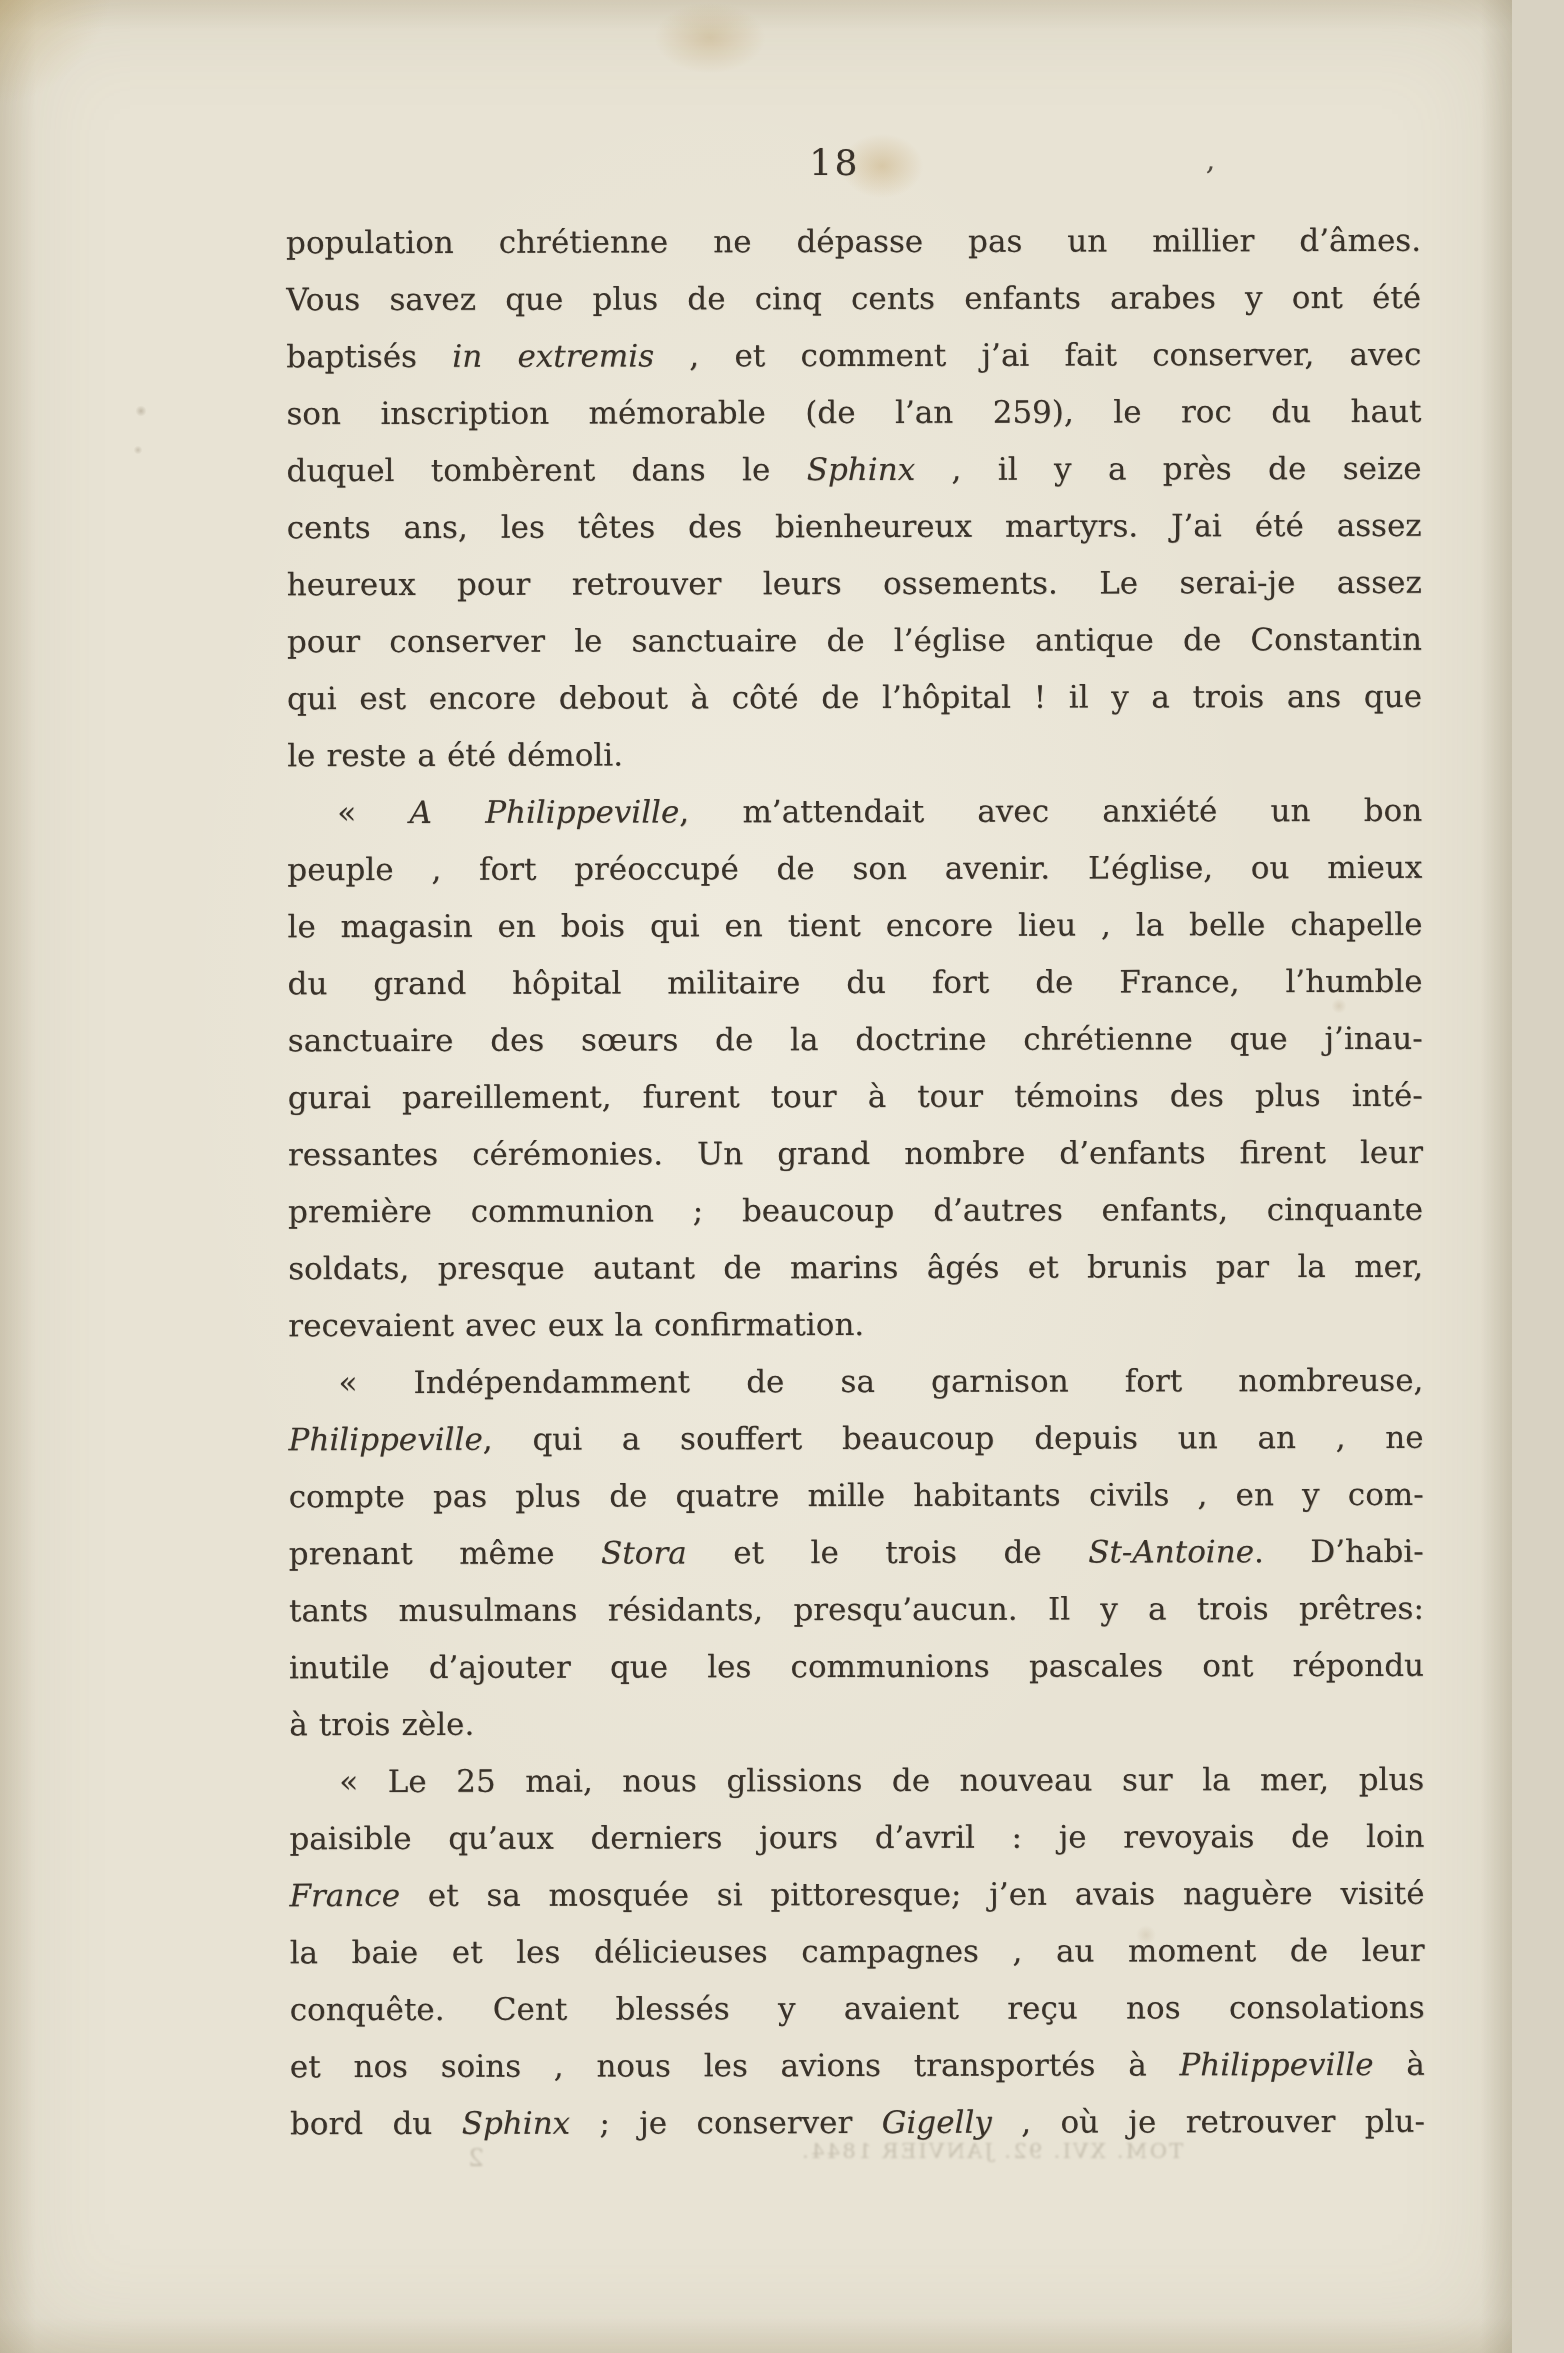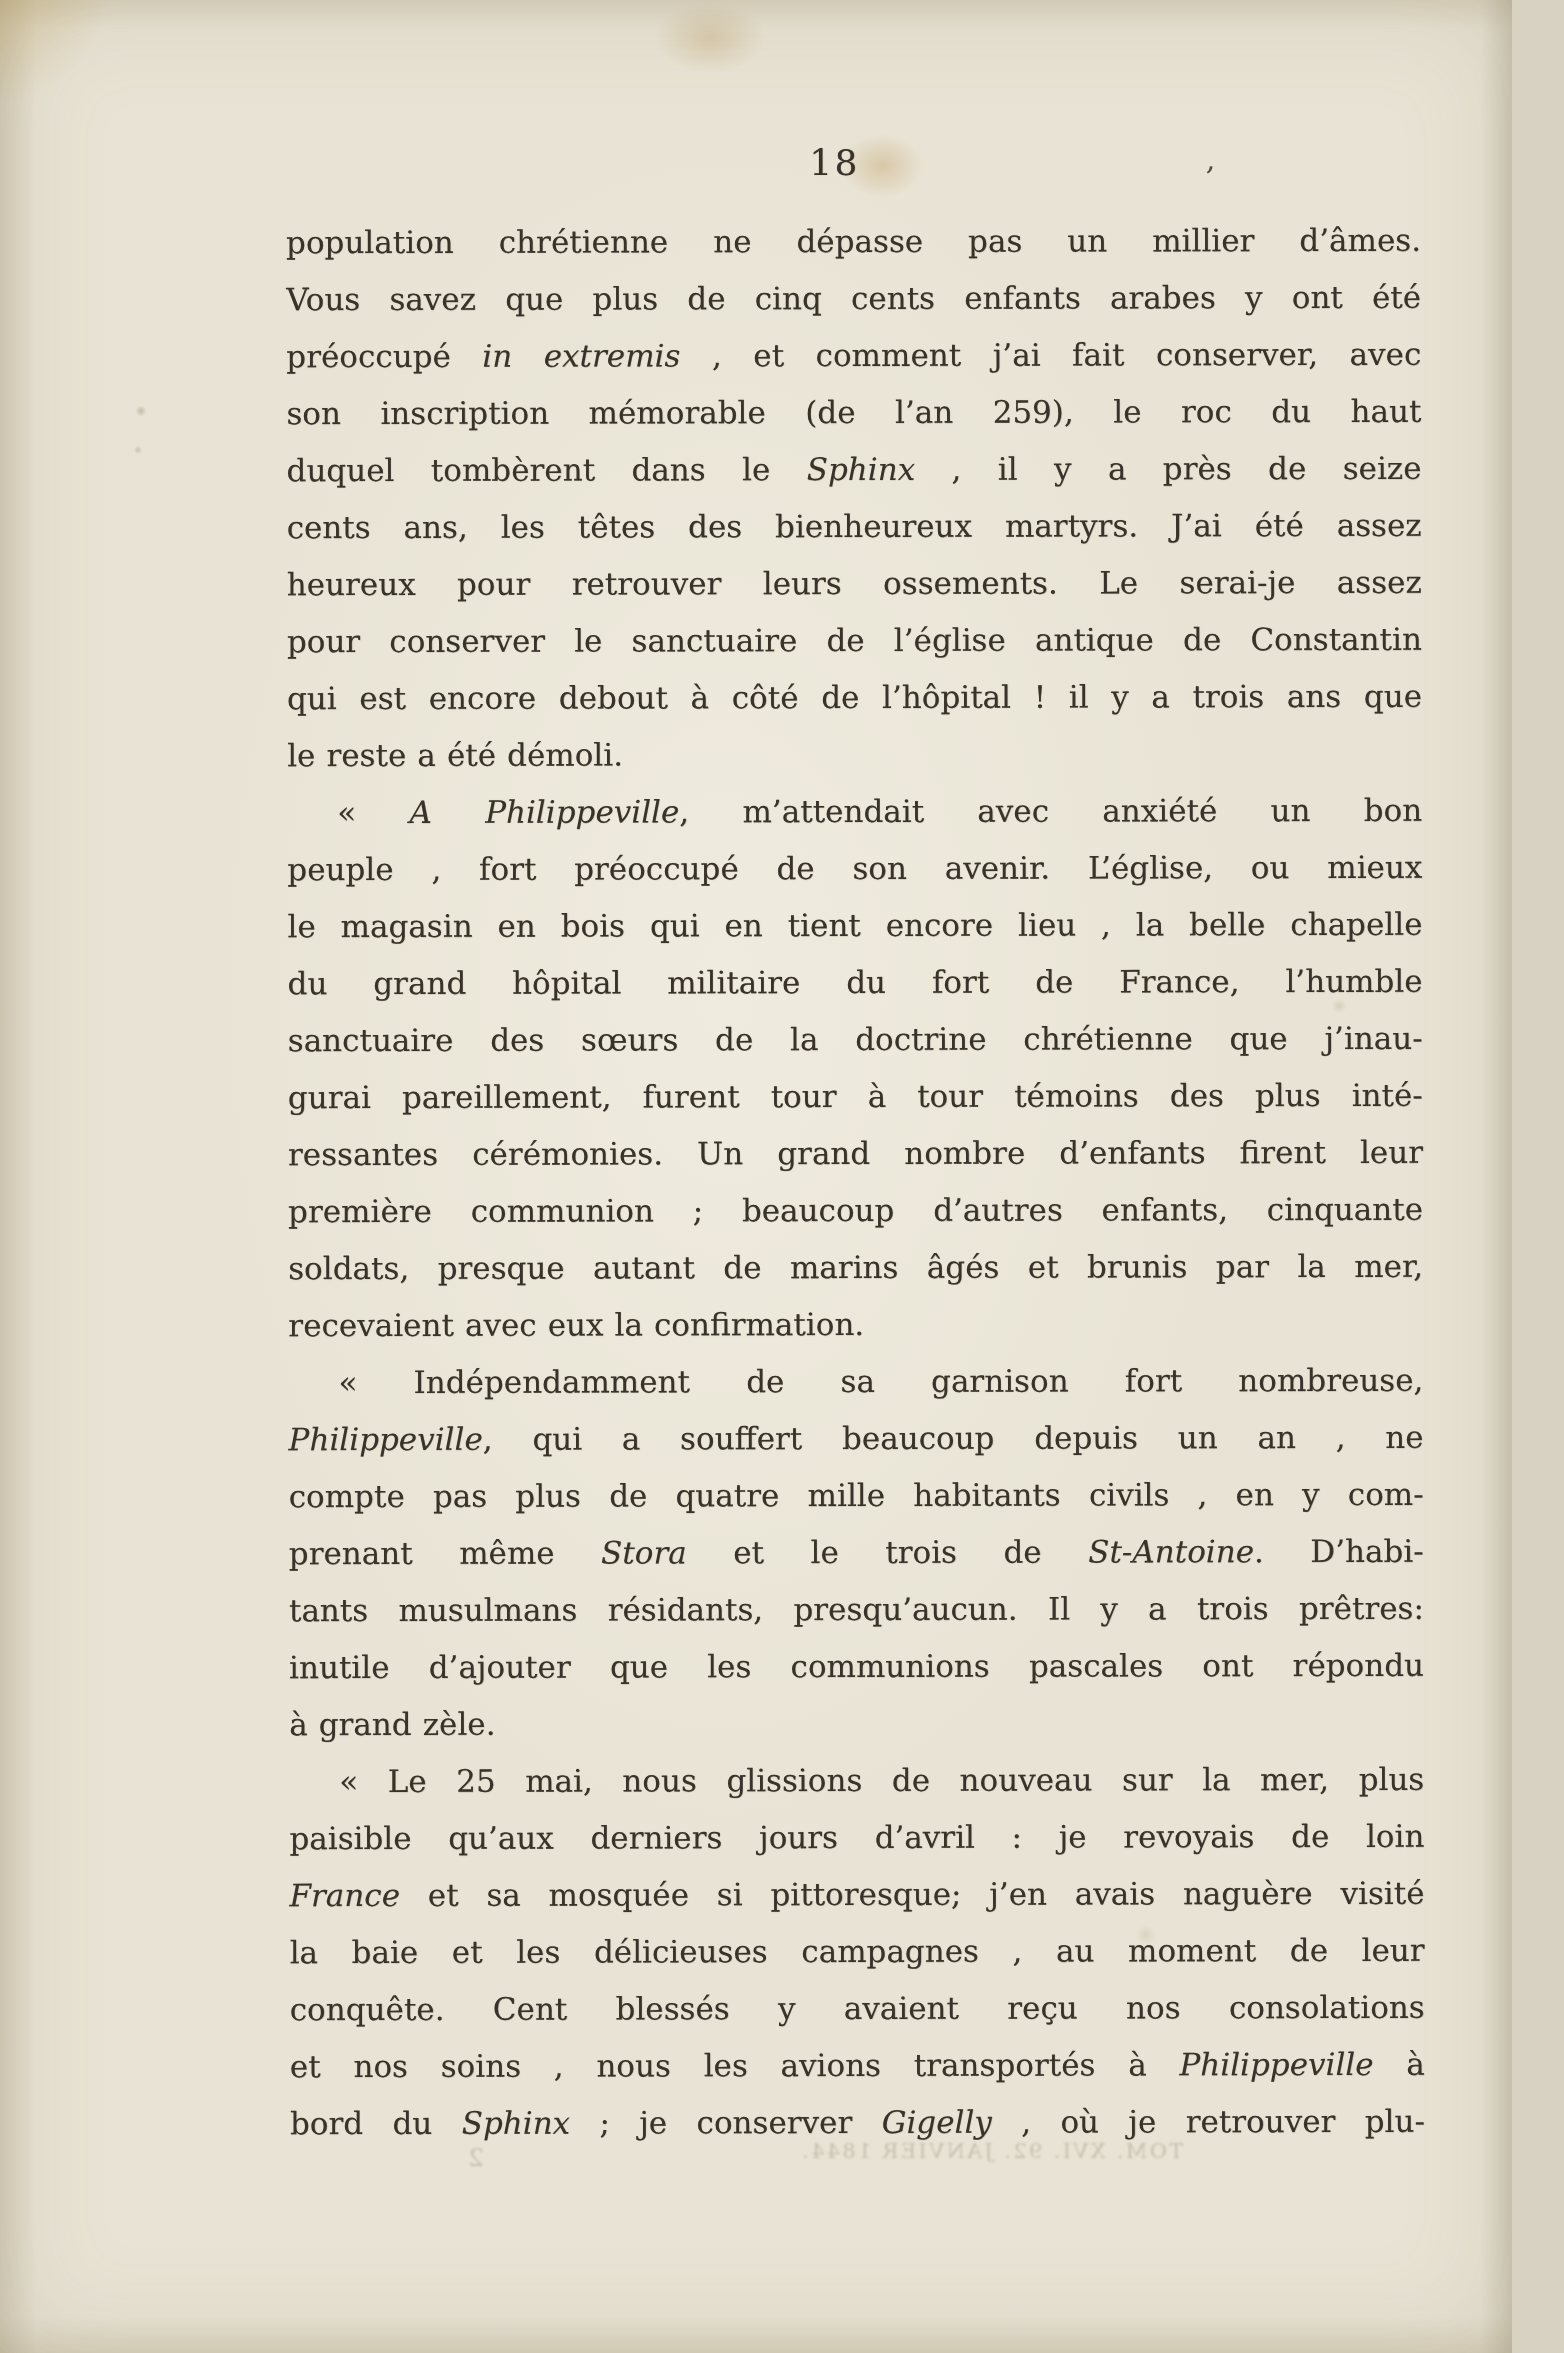--- a/index.html
+++ b/index.html
@@ -107,21 +107,21 @@
 </head>
 <body>
 
 <div class="page">
   <div class="page-number">18</div>
   <div class="stray-mark">’</div>
   <div class="text-block">
       <div class="paragraph">
         <div class="line"><span class="seg">population chrétienne ne dépasse pas un millier d’âmes.</span></div>
         <div class="line"><span class="seg">Vous savez que plus de cinq cents enfants arabes y ont été</span></div>
-        <div class="line"><span class="seg">préoccupé </span><span class="seg it">in extremis</span><span class="seg"> , et comment j’ai fait conserver, avec</span></div>
+        <div class="line"><span class="seg">baptisés </span><span class="seg it">in extremis</span><span class="seg"> , et comment j’ai fait conserver, avec</span></div>
         <div class="line"><span class="seg">son inscription mémorable (de l’an 259), le roc du haut</span></div>
         <div class="line"><span class="seg">duquel tombèrent dans le </span><span class="seg it">Sphinx</span><span class="seg"> , il y a près de seize</span></div>
         <div class="line"><span class="seg">cents ans, les têtes des bienheureux martyrs. J’ai été assez</span></div>
         <div class="line"><span class="seg">heureux pour retrouver leurs ossements. Le serai-je assez</span></div>
         <div class="line"><span class="seg">pour conserver le sanctuaire de l’église antique de Constantin</span></div>
         <div class="line"><span class="seg">qui est encore debout à côté de l’hôpital ! il y a trois ans que</span></div>
         <div class="line flush"><span class="seg">le reste a été démoli.</span></div>
       </div>
       <div class="paragraph">
         <div class="line indent"><span class="seg">« </span><span class="seg it">A Philippeville</span><span class="seg">, m’attendait avec anxiété un bon</span></div>
@@ -135,21 +135,21 @@
         <div class="line"><span class="seg">soldats, presque autant de marins âgés et brunis par la mer,</span></div>
         <div class="line flush"><span class="seg">recevaient avec eux la confirmation.</span></div>
       </div>
       <div class="paragraph">
         <div class="line indent"><span class="seg">« Indépendamment de sa garnison fort nombreuse,</span></div>
         <div class="line"><span class="seg it">Philippeville</span><span class="seg">, qui a souffert beaucoup depuis un an , ne</span></div>
         <div class="line"><span class="seg">compte pas plus de quatre mille habitants civils , en y com-</span></div>
         <div class="line"><span class="seg">prenant même </span><span class="seg it">Stora</span><span class="seg"> et le trois de </span><span class="seg it">St-Antoine</span><span class="seg">. D’habi-</span></div>
         <div class="line"><span class="seg">tants musulmans résidants, presqu’aucun. Il y a trois prêtres:</span></div>
         <div class="line"><span class="seg">inutile d’ajouter que les communions pascales ont répondu</span></div>
-        <div class="line flush"><span class="seg">à grand zèle.</span></div>
+        <div class="line flush"><span class="seg">à trois zèle.</span></div>
       </div>
       <div class="paragraph">
         <div class="line indent"><span class="seg">« Le 25 mai, nous glissions de nouveau sur la mer, plus</span></div>
         <div class="line"><span class="seg">paisible qu’aux derniers jours d’avril : je revoyais de loin</span></div>
         <div class="line"><span class="seg it">France</span><span class="seg"> et sa mosquée si pittoresque; j’en avais naguère visité</span></div>
         <div class="line"><span class="seg">la baie et les délicieuses campagnes , au moment de leur</span></div>
         <div class="line"><span class="seg">conquête. Cent blessés y avaient reçu nos consolations</span></div>
         <div class="line"><span class="seg">et nos soins , nous les avions transportés à </span><span class="seg it">Philippeville</span><span class="seg"> à</span></div>
         <div class="line"><span class="seg">bord du </span><span class="seg it">Sphinx</span><span class="seg"> ; je conserver </span><span class="seg it">Gigelly</span><span class="seg"> , où je retrouver plu-</span></div>
       </div>

